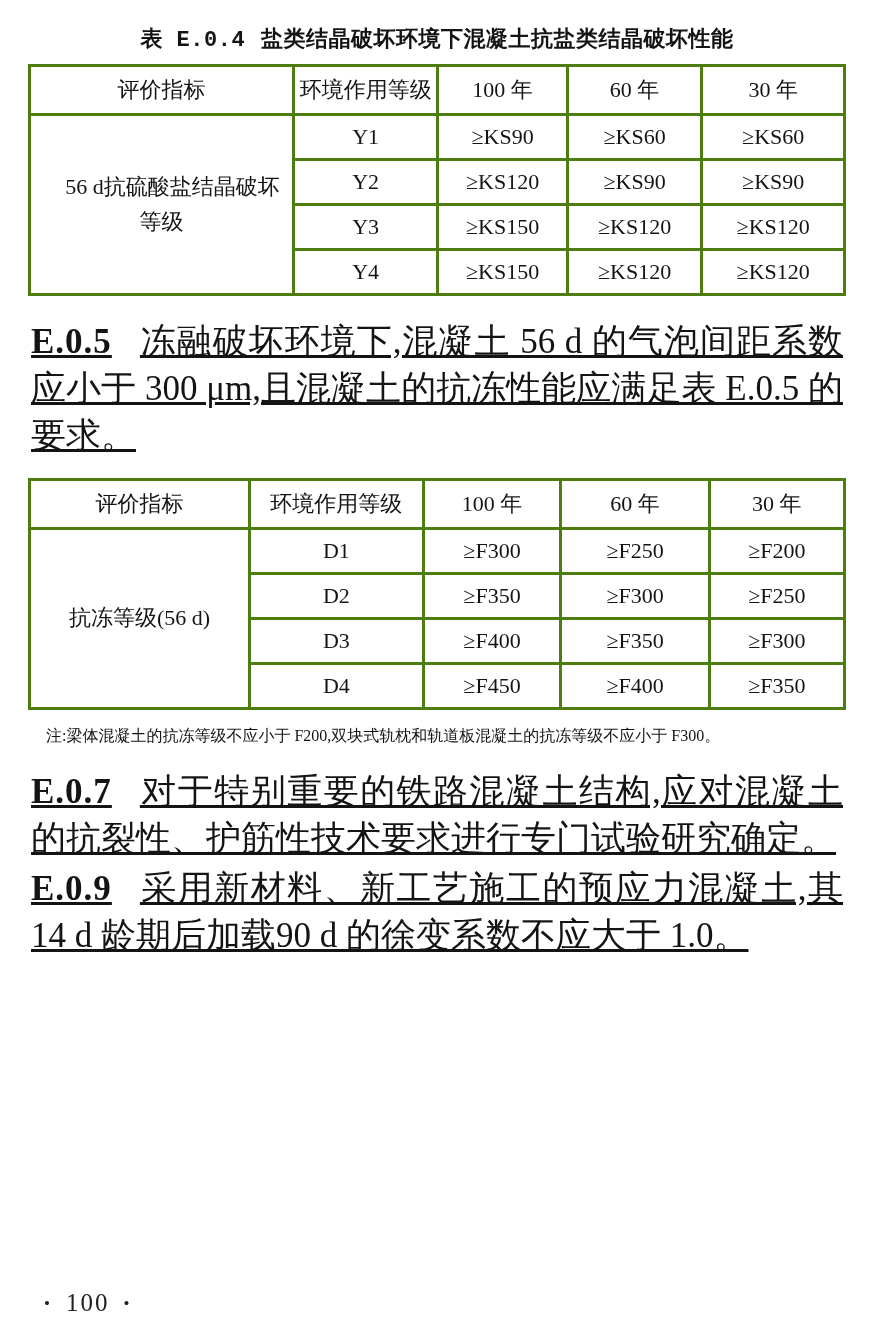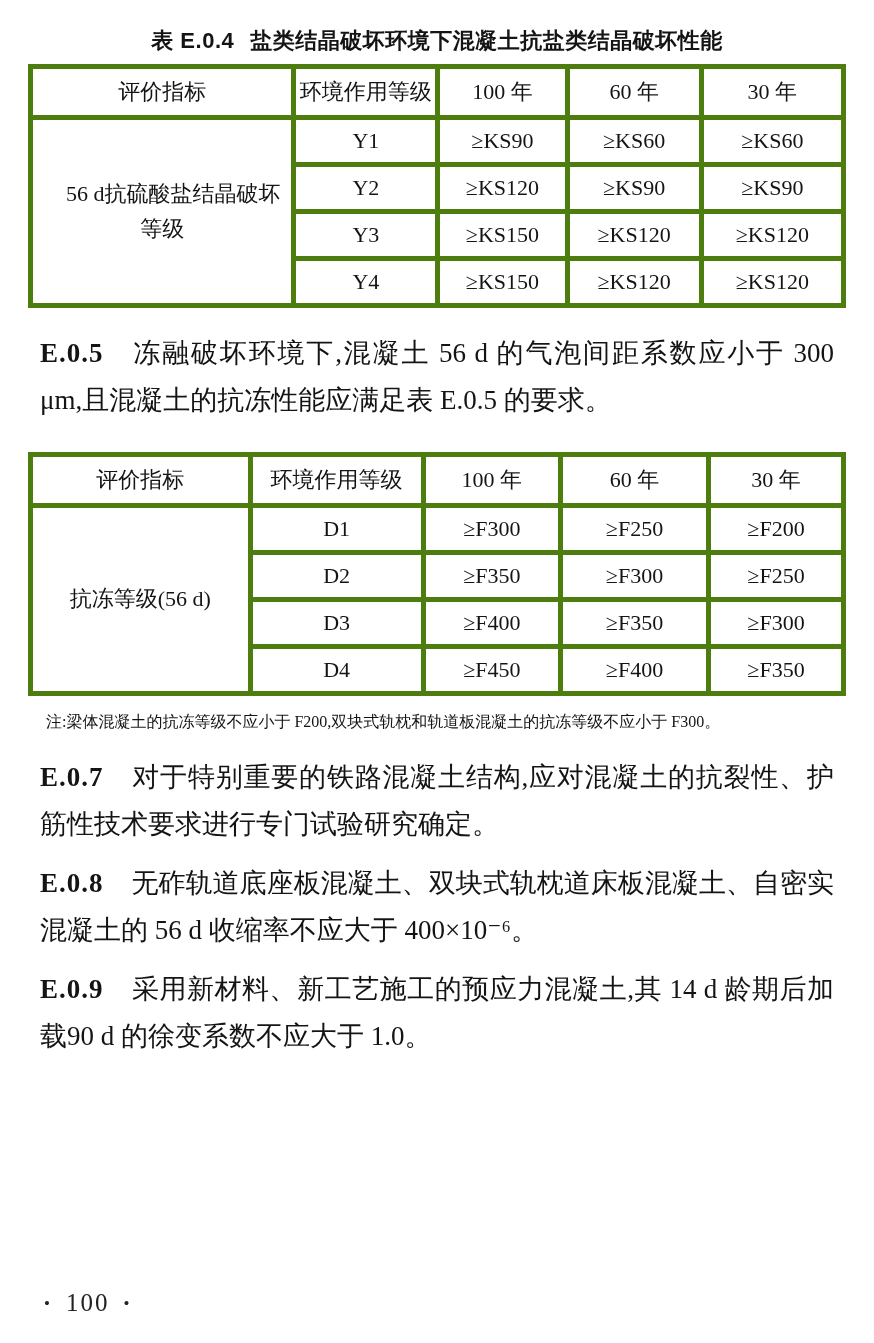--- a/index.html
+++ b/index.html
@@ -10,38 +10,38 @@
     margin: 0 auto;
     background: #ffffff;
     color: #141414;
     font-family: "Liberation Serif", "DejaVu Serif", serif;
     box-sizing: border-box;
     padding: 24px 28px 0 28px;
     overflow: hidden;
   }
   .table-title {
     text-align: center;
-    font-family: Liberation Sans, sans-serif;
+    font-family: Liberation Mono, monospace;
     font-weight: 700;
     font-size: 22px;
     line-height: 30px;
     margin: 2px 0 8px 0;
     letter-spacing: 0.5px;
   }
   .table-title .title-label { margin-right: 16px; }
   table.spec {
     width: 100%;
     border-collapse: collapse;
     table-layout: fixed;
     border: 2px solid #000;
     border-top-width: 3px;
     border-bottom-width: 3px;
   }
   table.spec th, table.spec td {
-    border: 5px solid #4d7c0f;
+    border: 3px solid #4d7c0f;
     text-align: center;
     vertical-align: middle;
     font-weight: 400;
     font-size: 22px;
     height: 42px;
     padding: 0 2px;
     overflow: hidden;
   }
   table.spec tr.hdr th { height: 46px; }
   td.group-label { text-align: left; }
@@ -51,24 +51,25 @@
     padding: 0 6px;
     line-height: 1.55;
     font-size: 22px;
   }
   td.group-label .glabel.centered {
     text-align: center;
     text-indent: 0;
     font-family: Liberation Serif, serif;
   }
   .clause {
-    font-size: 27px;
+    font-size: 35px;
     line-height: 47px;
     text-align: justify;
-    margin: 12px;
+    margin: 3px;
+    text-decoration: underline;
   }
   .clause.first-after-table { margin-top: 22px; }
   .clause .clause-num {
     font-weight: 700;
     margin-right: 28px;
     letter-spacing: 1px;
   }
   .spacer-sm { height: 16px; }
   .table-note {
     font-size: 16px;
@@ -201,23 +202,20 @@
 
   <div class="table-note">
     <span>注:</span><span>梁体混凝土的抗冻等级不应小于 F200,双块式轨枕和轨道板混凝土的抗冻等级不应小于 F300。</span>
   </div>
 
 
   <p class="clause">
     <span class="clause-num">E.0.7</span><span>对于特别重要的铁路混凝土结构,应对混凝土的抗裂性、护筋性技术要求进行专门试验研究确定。</span>
   </p>
 
-  <p class="clause">
-    <span class="clause-num">E.0.8</span><span>无砟轨道底座板混凝土、双块式轨枕道床板混凝土、自密实混凝土的 56 d 收缩率不应大于 400×10⁻⁶。</span>
-  </p>
 
   <p class="clause">
     <span class="clause-num">E.0.9</span><span>采用新材料、新工艺施工的预应力混凝土,其 14 d 龄期后加载90 d 的徐变系数不应大于 1.0。</span>
   </p>
 
   <div class="page-number">
     <span class="dot">•</span>
     <span>100</span>
     <span class="dot">•</span>
   </div>

